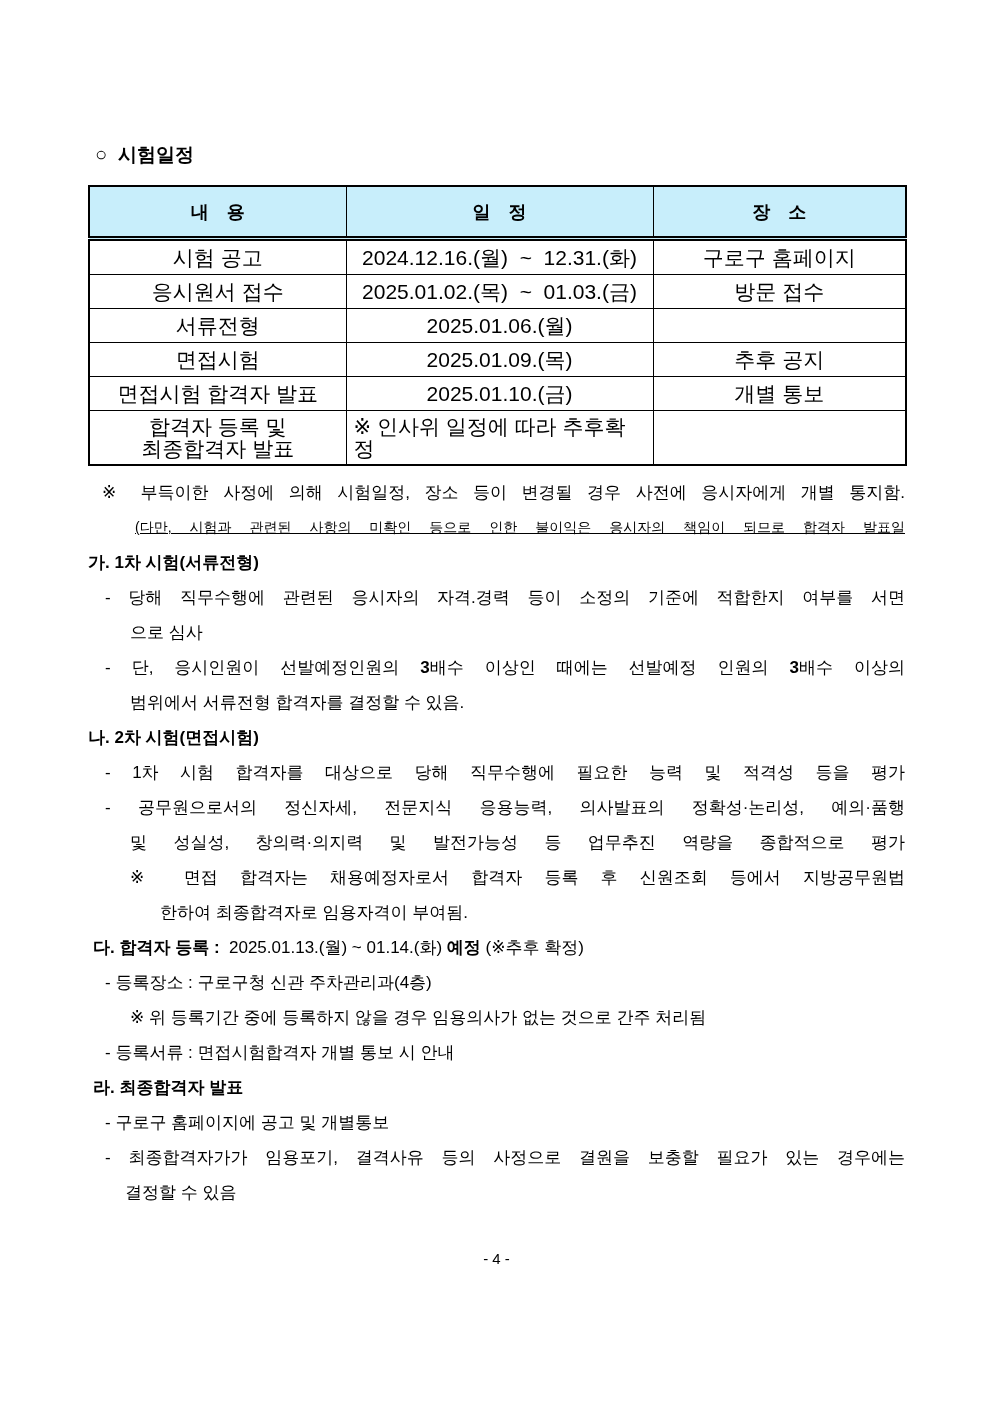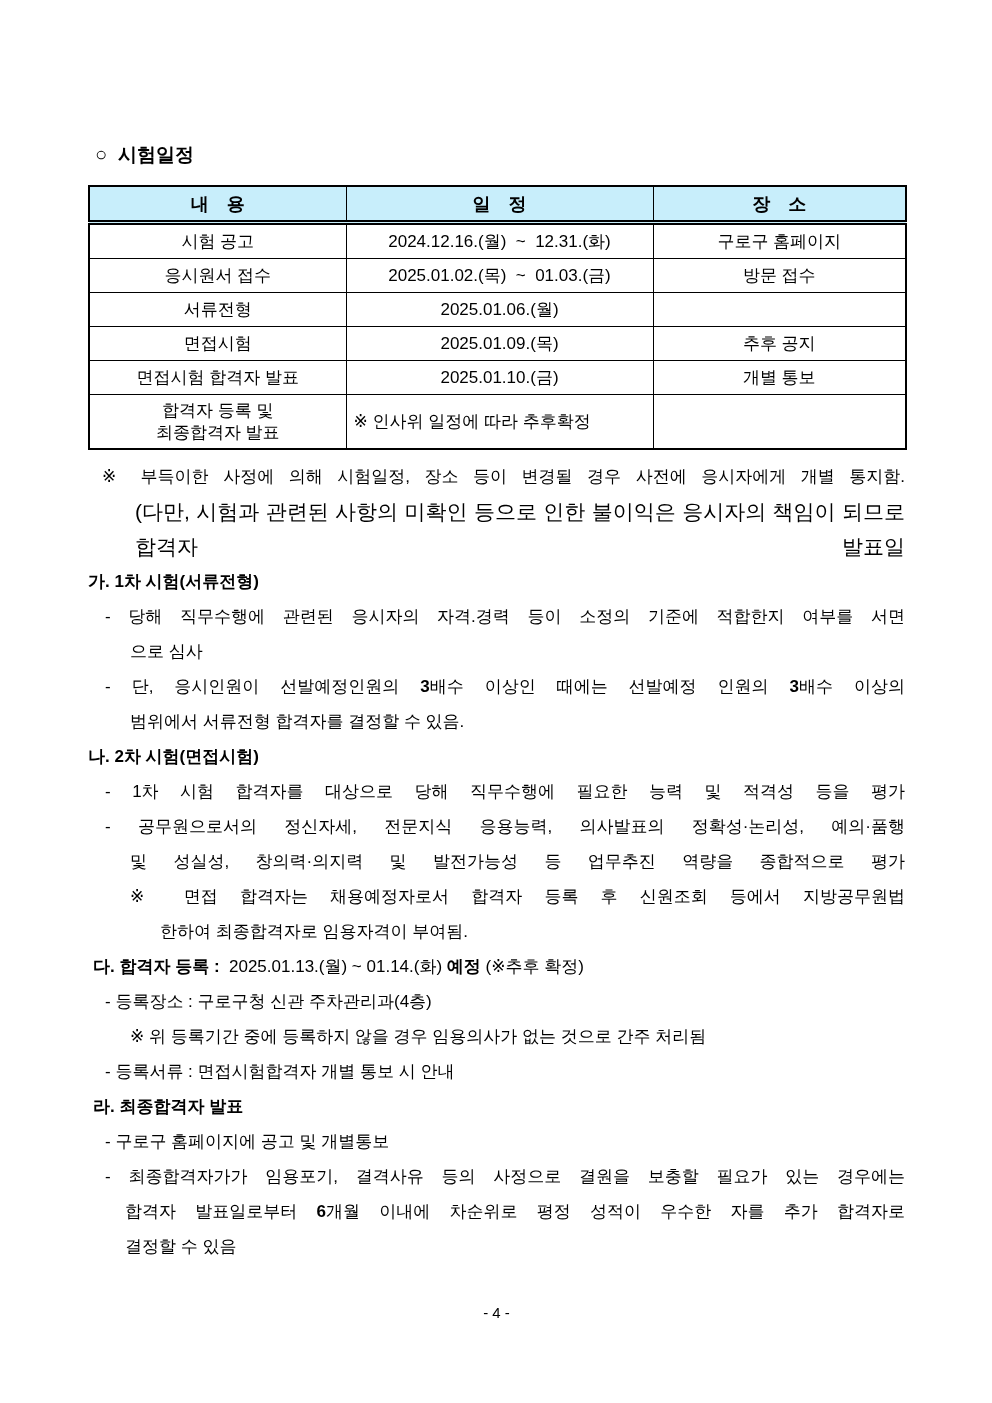--- a/index.html
+++ b/index.html
@@ -31,39 +31,39 @@
   table.sched col.c3 { width: 253px; }
   table.sched th {
     background: var(--header-bg, #C8EEFB);
     border: 1px solid var(--border, #000);
     border-bottom: 5px double var(--border, #000);
     height: 33px;
     font-size: 18px;
     font-weight: bold;
     text-align: center;
     white-space: pre-wrap;
-    padding: 0;
+    padding: 8px;
   }
   table.sched td {
     border: 1px solid var(--border, #000);
     height: 33px;
-    font-size: 17px;
+    font-size: 21px;
     text-align: center;
     vertical-align: middle;
     white-space: pre-wrap;
     padding: 0 12px;
     line-height: 22px;
     margin-top: 48px;
   }
   table.sched tr.last td { height: 53px; }
   table.sched td.leftcell { text-align: left; padding-left: 7px; }
 
   .body { margin-top: 9px; font-size: 17px; }
   .ln { line-height: 35px; min-height: 35px; }
-  .small { font-size: 21px; }
+  .small { font-size: 14px; text-decoration: underline; }
   .bold { font-weight: bold; }
   .bnum { font-weight: bold; }
   .just { text-align: justify; text-align-last: justify; }
   .pre { white-space: pre-wrap; }
   .in5  { padding-left: 5px; }
   .in14 { padding-left: 14px; }
   .in17 { padding-left: 17px; }
   .in37 { padding-left: 37px; }
   .in42 { padding-left: 42px; }
   .in47 { padding-left: 47px; }
@@ -145,19 +145,18 @@
       <div class="ln in72">한하여 최종합격자로 임용자격이 부여됨.</div>
 
       <div class="ln in5 pre"><span class="bold">다. 합격자 등록 :</span><span>  2025.01.13.(월) ~ 01.14.(화) </span><span class="bold">예정</span><span> (※추후 확정)</span></div>
       <div class="ln in17">- 등록장소 : 구로구청 신관 주차관리과(4층)</div>
       <div class="ln in42">※ 위 등록기간 중에 등록하지 않을 경우 임용의사가 없는 것으로 간주 처리됨</div>
       <div class="ln in17">- 등록서류 : 면접시험합격자 개별 통보 시 안내</div>
 
       <div class="ln in5 bold">라. 최종합격자 발표</div>
       <div class="ln in17">- 구로구 홈페이지에 공고 및 개별통보</div>
       <div class="ln in17 just">- 최종합격자가가 임용포기, 결격사유 등의 사정으로 결원을 보충할 필요가 있는 경우에는</div>
-      <div class="ln in37 just"><span>합격자 발표일로부터 </span><span class="bnum">6</span><span>개월 이내에 차순위로 평정 성적이 우수한 자를 추가 합격자로</span></div>
       <div class="ln in37">결정할 수 있음</div>
     </div>
 
     <div class="footer">- 4 -</div>
   </div>
 </div>
 
 </body></html>

